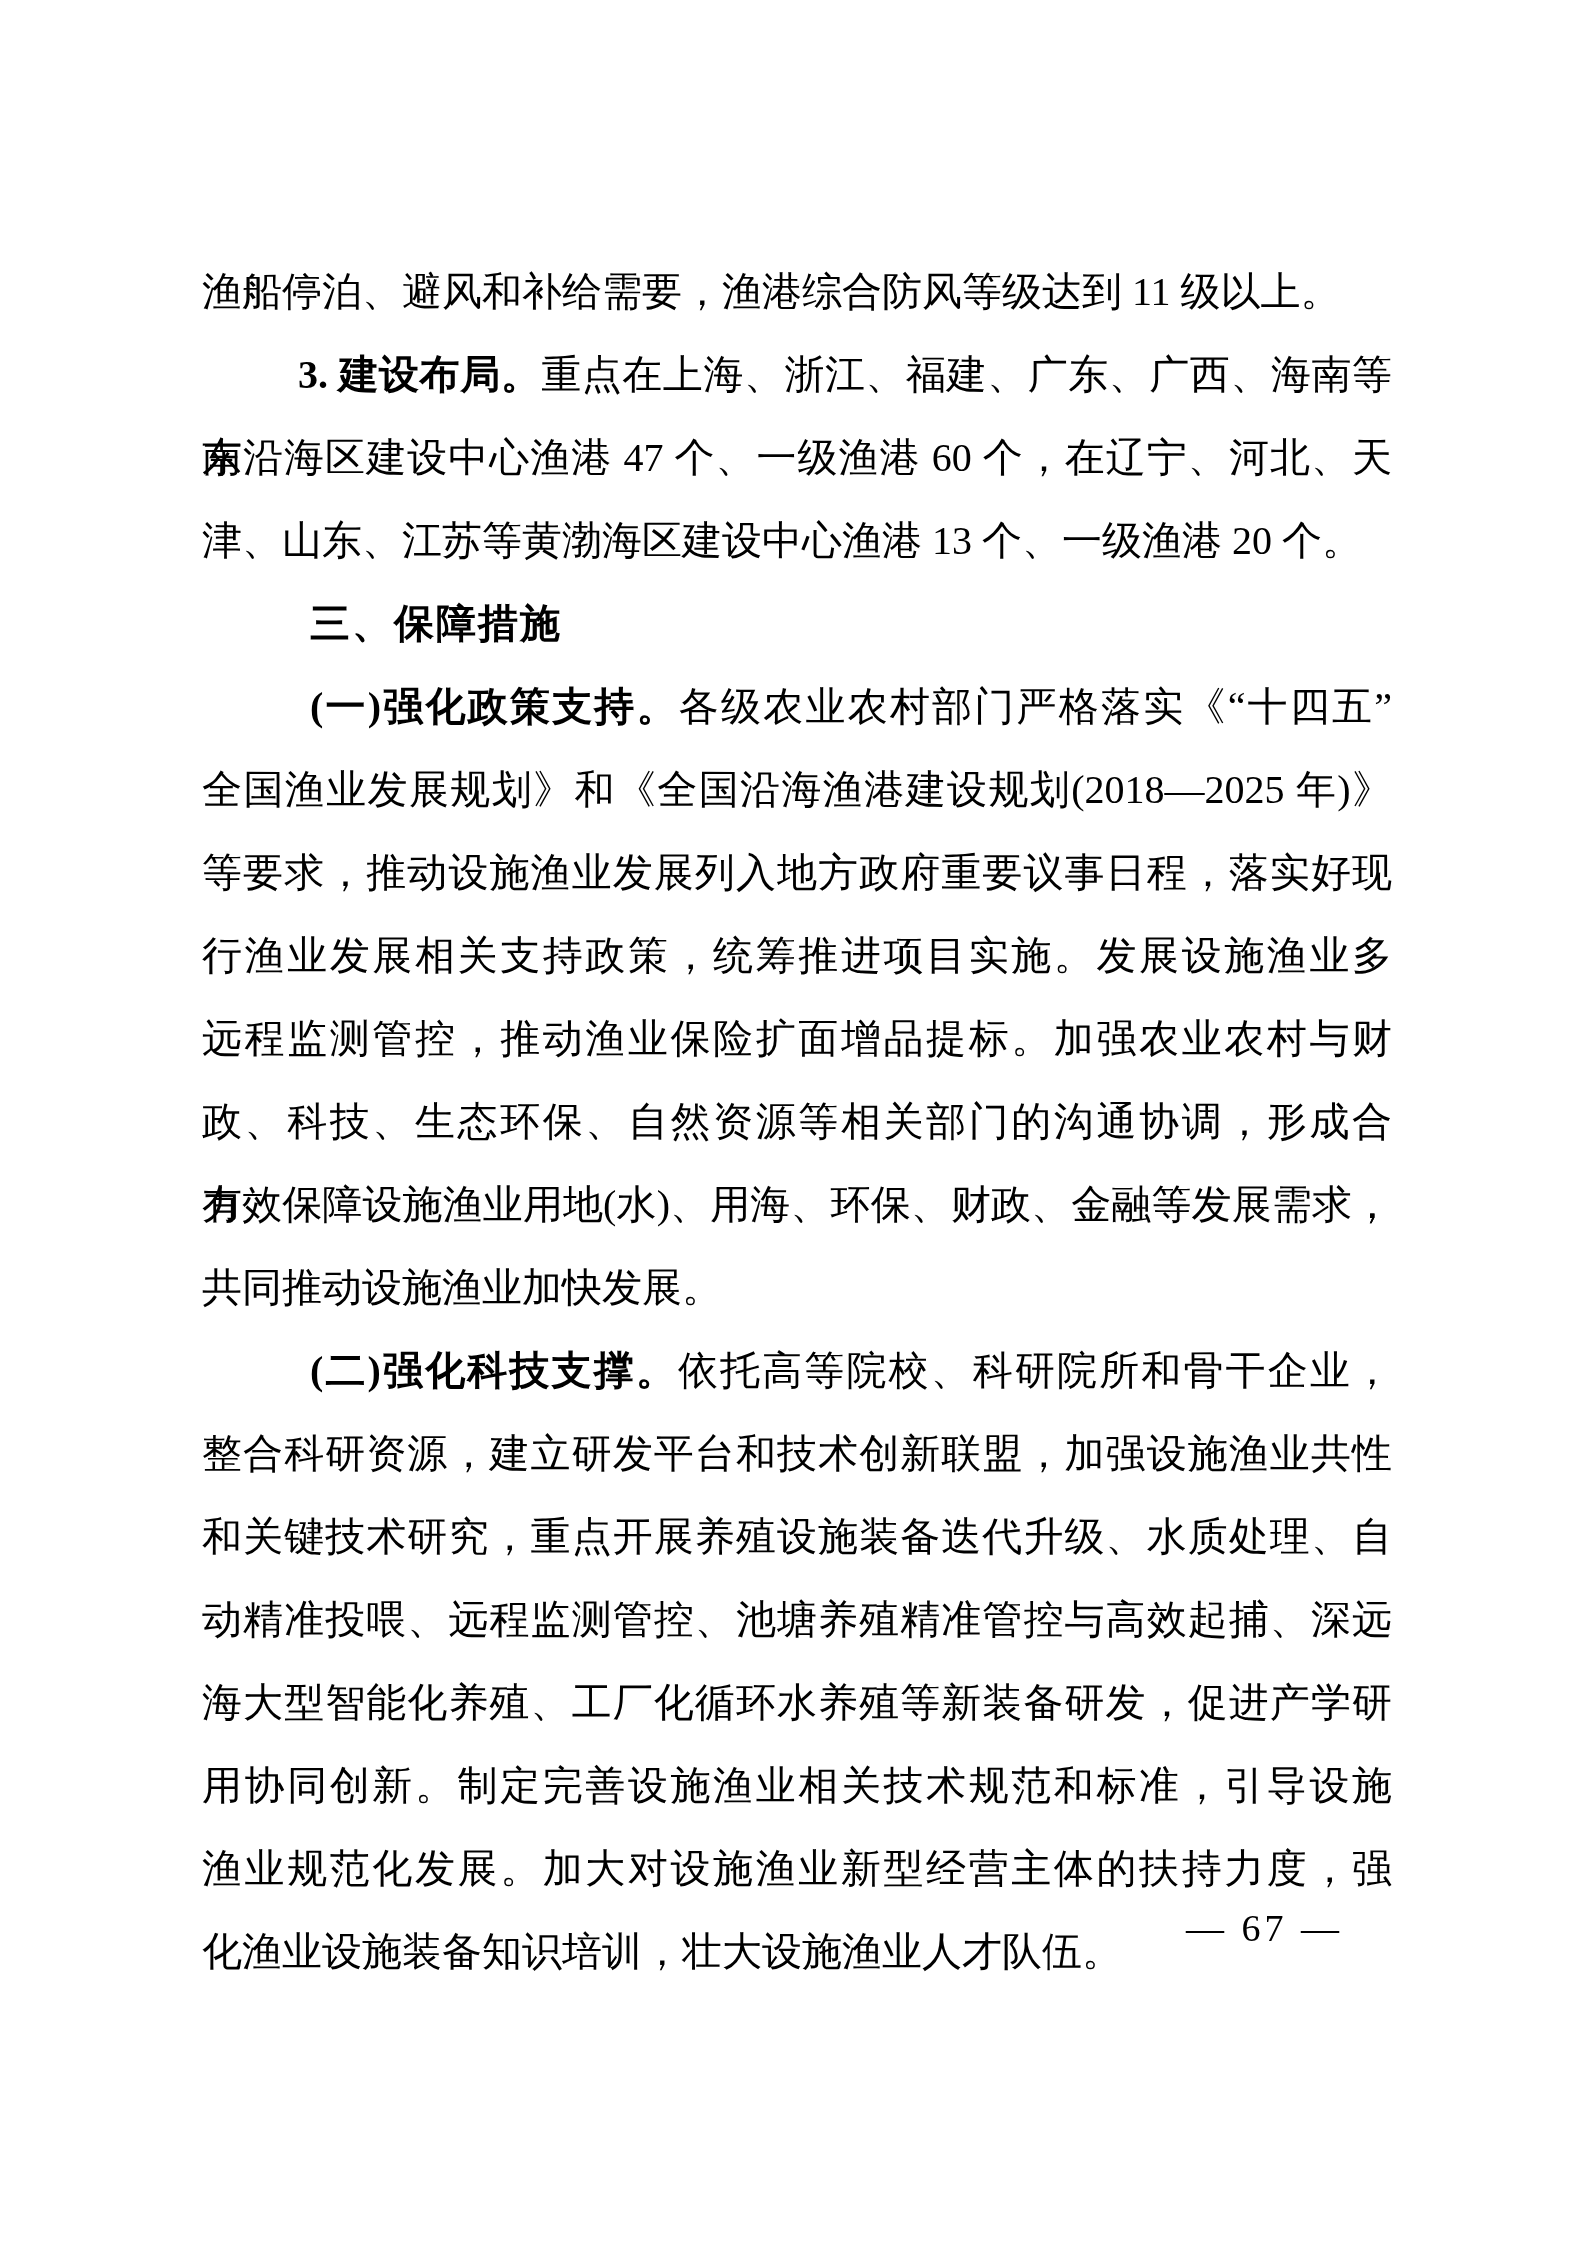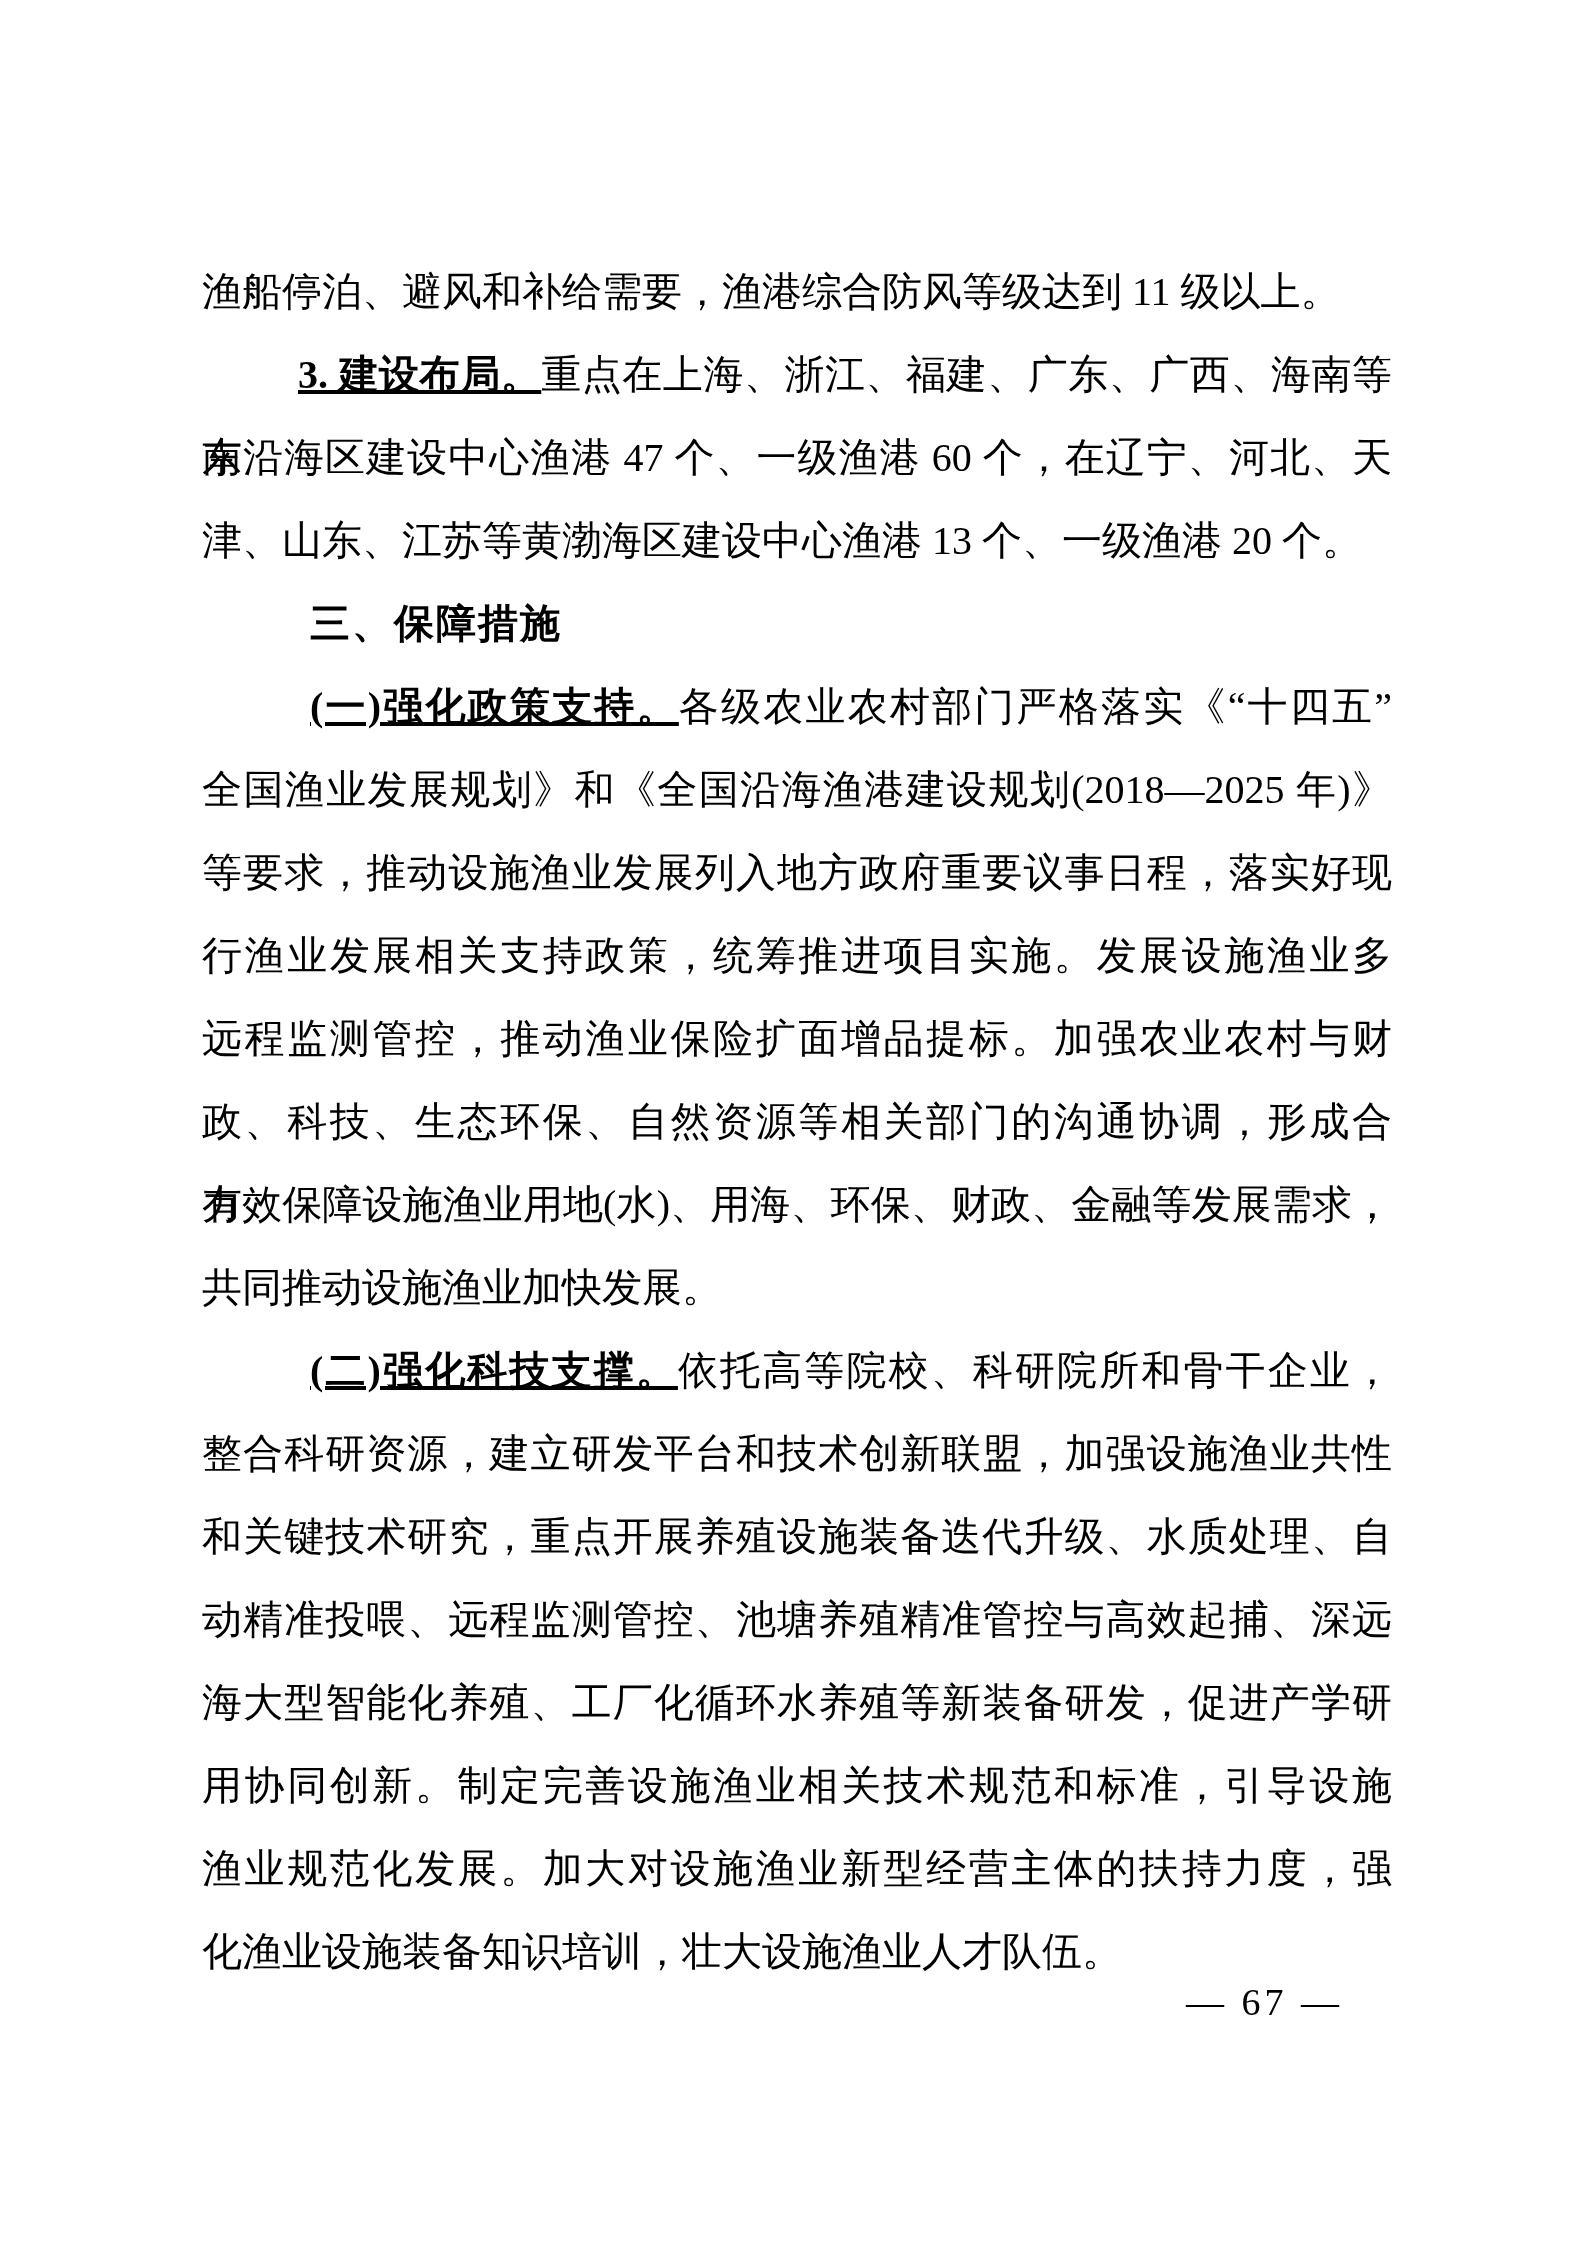--- a/index.html
+++ b/index.html
@@ -43,25 +43,24 @@
   }
   .line.heading {
     font-family: Liberation Sans, sans-serif;
     font-weight: 700;
     text-align-last: left;
     text-indent: 108px;
     letter-spacing: 2px;
   }
   .lead {
     font-weight: 700;
-    text-decoration: underline;
   }
   .page-number {
     position: absolute;
-    top: 1978px;
+    top: 1904px;
     right: 244px;
     font-size: 38px;
     line-height: 48px;
     font-family: "Liberation Serif", serif;
     letter-spacing: 4px;
     white-space: nowrap;
   }
 </style>
 </head>
 <body>

